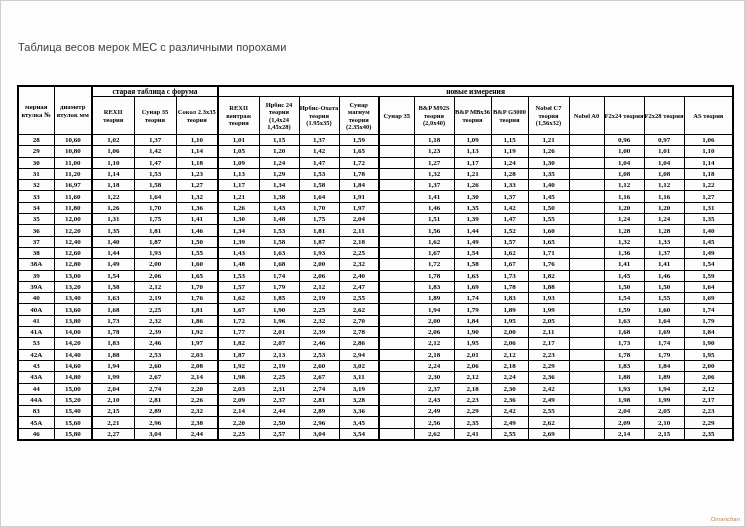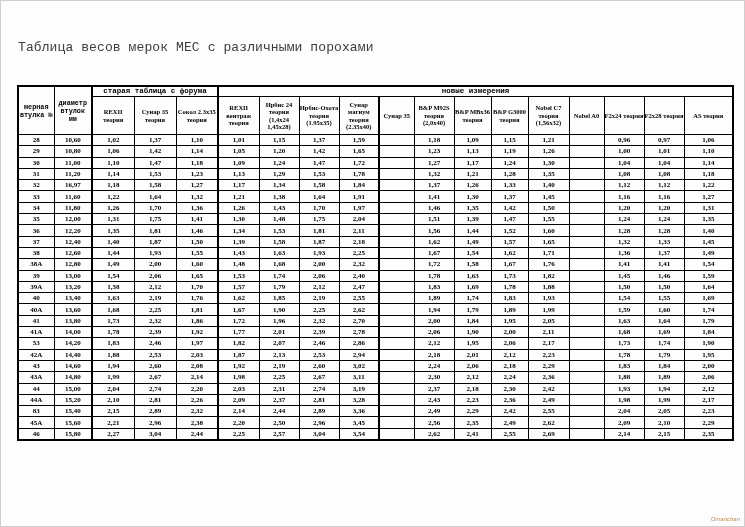--- a/index.html
+++ b/index.html
@@ -3,33 +3,33 @@
 <meta charset="utf-8">
 <style>
   html,body{margin:0;padding:0;background:#ececec;}
   .page{
     width:745px;height:527px;background:#fdfdfd;position:relative;
     border:1px solid #cfcfcf;box-sizing:border-box;overflow:hidden;
     font-family:"Liberation Serif","DejaVu Serif",serif;color:#000;
   }
   .intro{
     position:absolute;left:17px;top:40px;width:720px;
-    font-family:Liberation Mono, monospace;
-    font-size:13px;line-height:13px;color:#3d3d3d;letter-spacing:.1px;white-space:nowrap;
+    font-family:Liberation Sans, sans-serif;
+    font-size:11px;line-height:13px;color:#3d3d3d;letter-spacing:.1px;white-space:nowrap;
   }
   table.powder{
     position:absolute;left:16px;top:84px;width:715px;
     border-collapse:collapse;table-layout:fixed;
     border:2px solid #000;
   }
   table.powder th, table.powder td{
     border:1px solid #000;text-align:center;vertical-align:middle;
     padding:0;overflow:hidden;
   }
-  .group-row th{height:9px;font-size:7.5px;font-weight:bold;line-height:9px;font-family:Liberation Mono, monospace;}
+  .group-row th{height:9px;font-size:7.5px;font-weight:bold;line-height:9px;}
   .header-row th{
     height:37px;font-size:6.5px;font-weight:bold;line-height:7.5px;
     padding:0 1px;border-bottom:2px solid #000;
   }
   th.corner{font-size:6.8px;font-weight:bold;line-height:8px;border-bottom:2px solid #000;padding:0 2px;}
   tbody td{height:10.3px;font-size:7px;font-weight:bold;line-height:10px;}
   .tr2{border-right:2px solid #000 !important;}
   .watermark{
     position:absolute;right:4px;bottom:4px;font-size:6px;font-style:italic;
     color:#c18a52;filter:blur(.4px);

